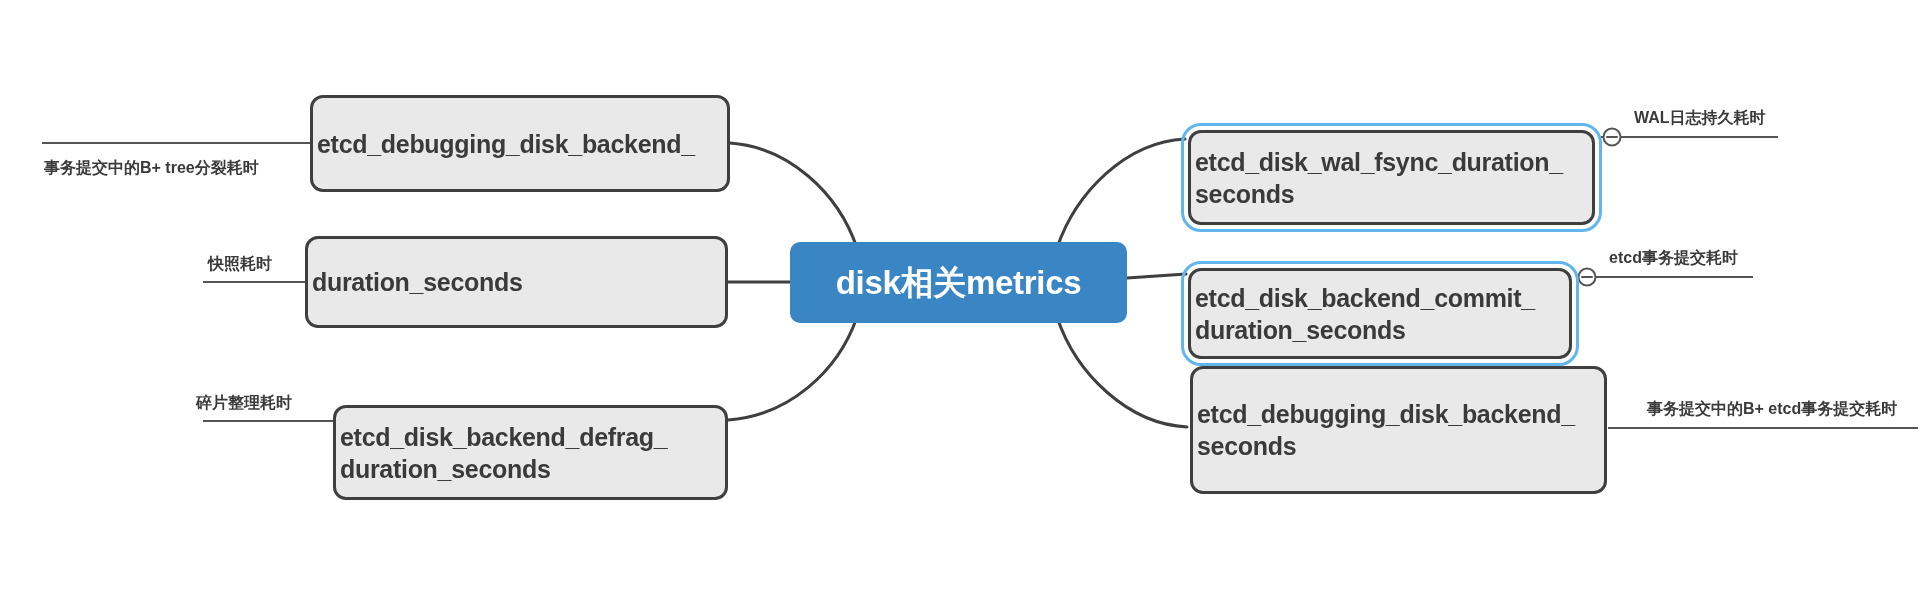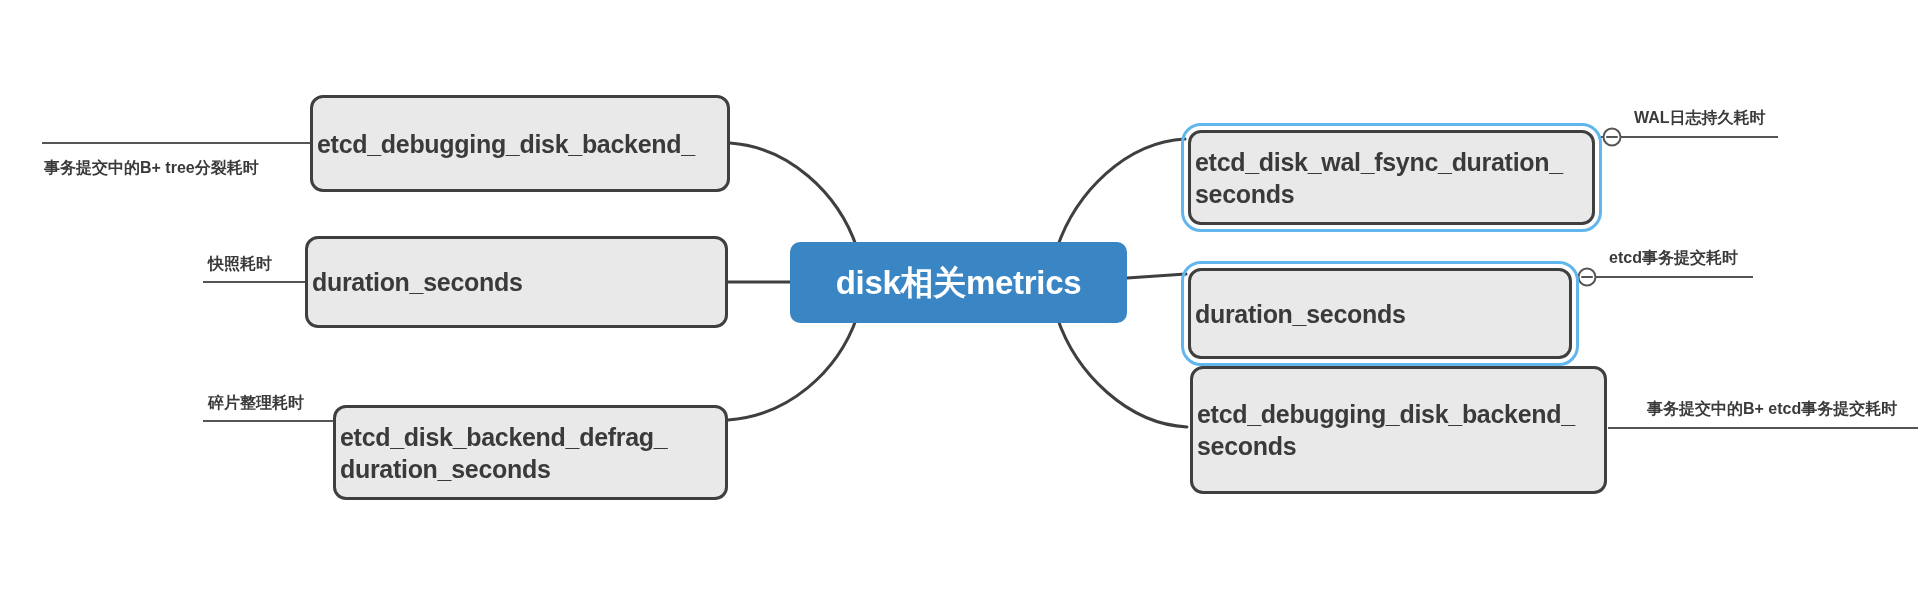--- a/index.html
+++ b/index.html
@@ -115,27 +115,28 @@
   <div class="node" style="left:333px;top:372px;width:395px;height:95px;margin-top:33px;">
     <span>etcd_disk_backend_defrag_</span>
     <span>duration_seconds</span>
   </div>
 
   <div class="node selected" style="left:1188px;top:90px;width:407px;height:95px;">
     <span>etcd_disk_wal_fsync_duration_</span>
     <span>seconds</span>
   </div>
   <div class="node selected" style="left:1188px;top:228px;width:384px;height:91px;">
+    <span>etcd_disk_backend_commit_</span>
     <span>duration_seconds</span>
   </div>
   <div class="node" style="left:1190px;top:366px;width:417px;height:128px;">
     <span>etcd_debugging_disk_backend_</span>
     <span>seconds</span>
   </div>
 
   <div class="leaf-label" style="left:44px;top:115px;margin-top:43px;">事务提交中的B+ tree分裂耗时</div>
   <div class="leaf-label" style="left:208px;top:254px;">快照耗时</div>
-  <div class="leaf-label" style="left:208px;top:393px;">碎片整理耗时</div>
+  <div class="leaf-label" style="left:196px;top:393px;">碎片整理耗时</div>
   <div class="leaf-label" style="left:1634px;top:108px;">WAL日志持久耗时</div>
   <div class="leaf-label" style="left:1609px;top:248px;">etcd事务提交耗时</div>
   <div class="leaf-label" style="left:1647px;top:399px;">事务提交中的B+ etcd事务提交耗时</div>
 
 </div>
 
 </body></html>

